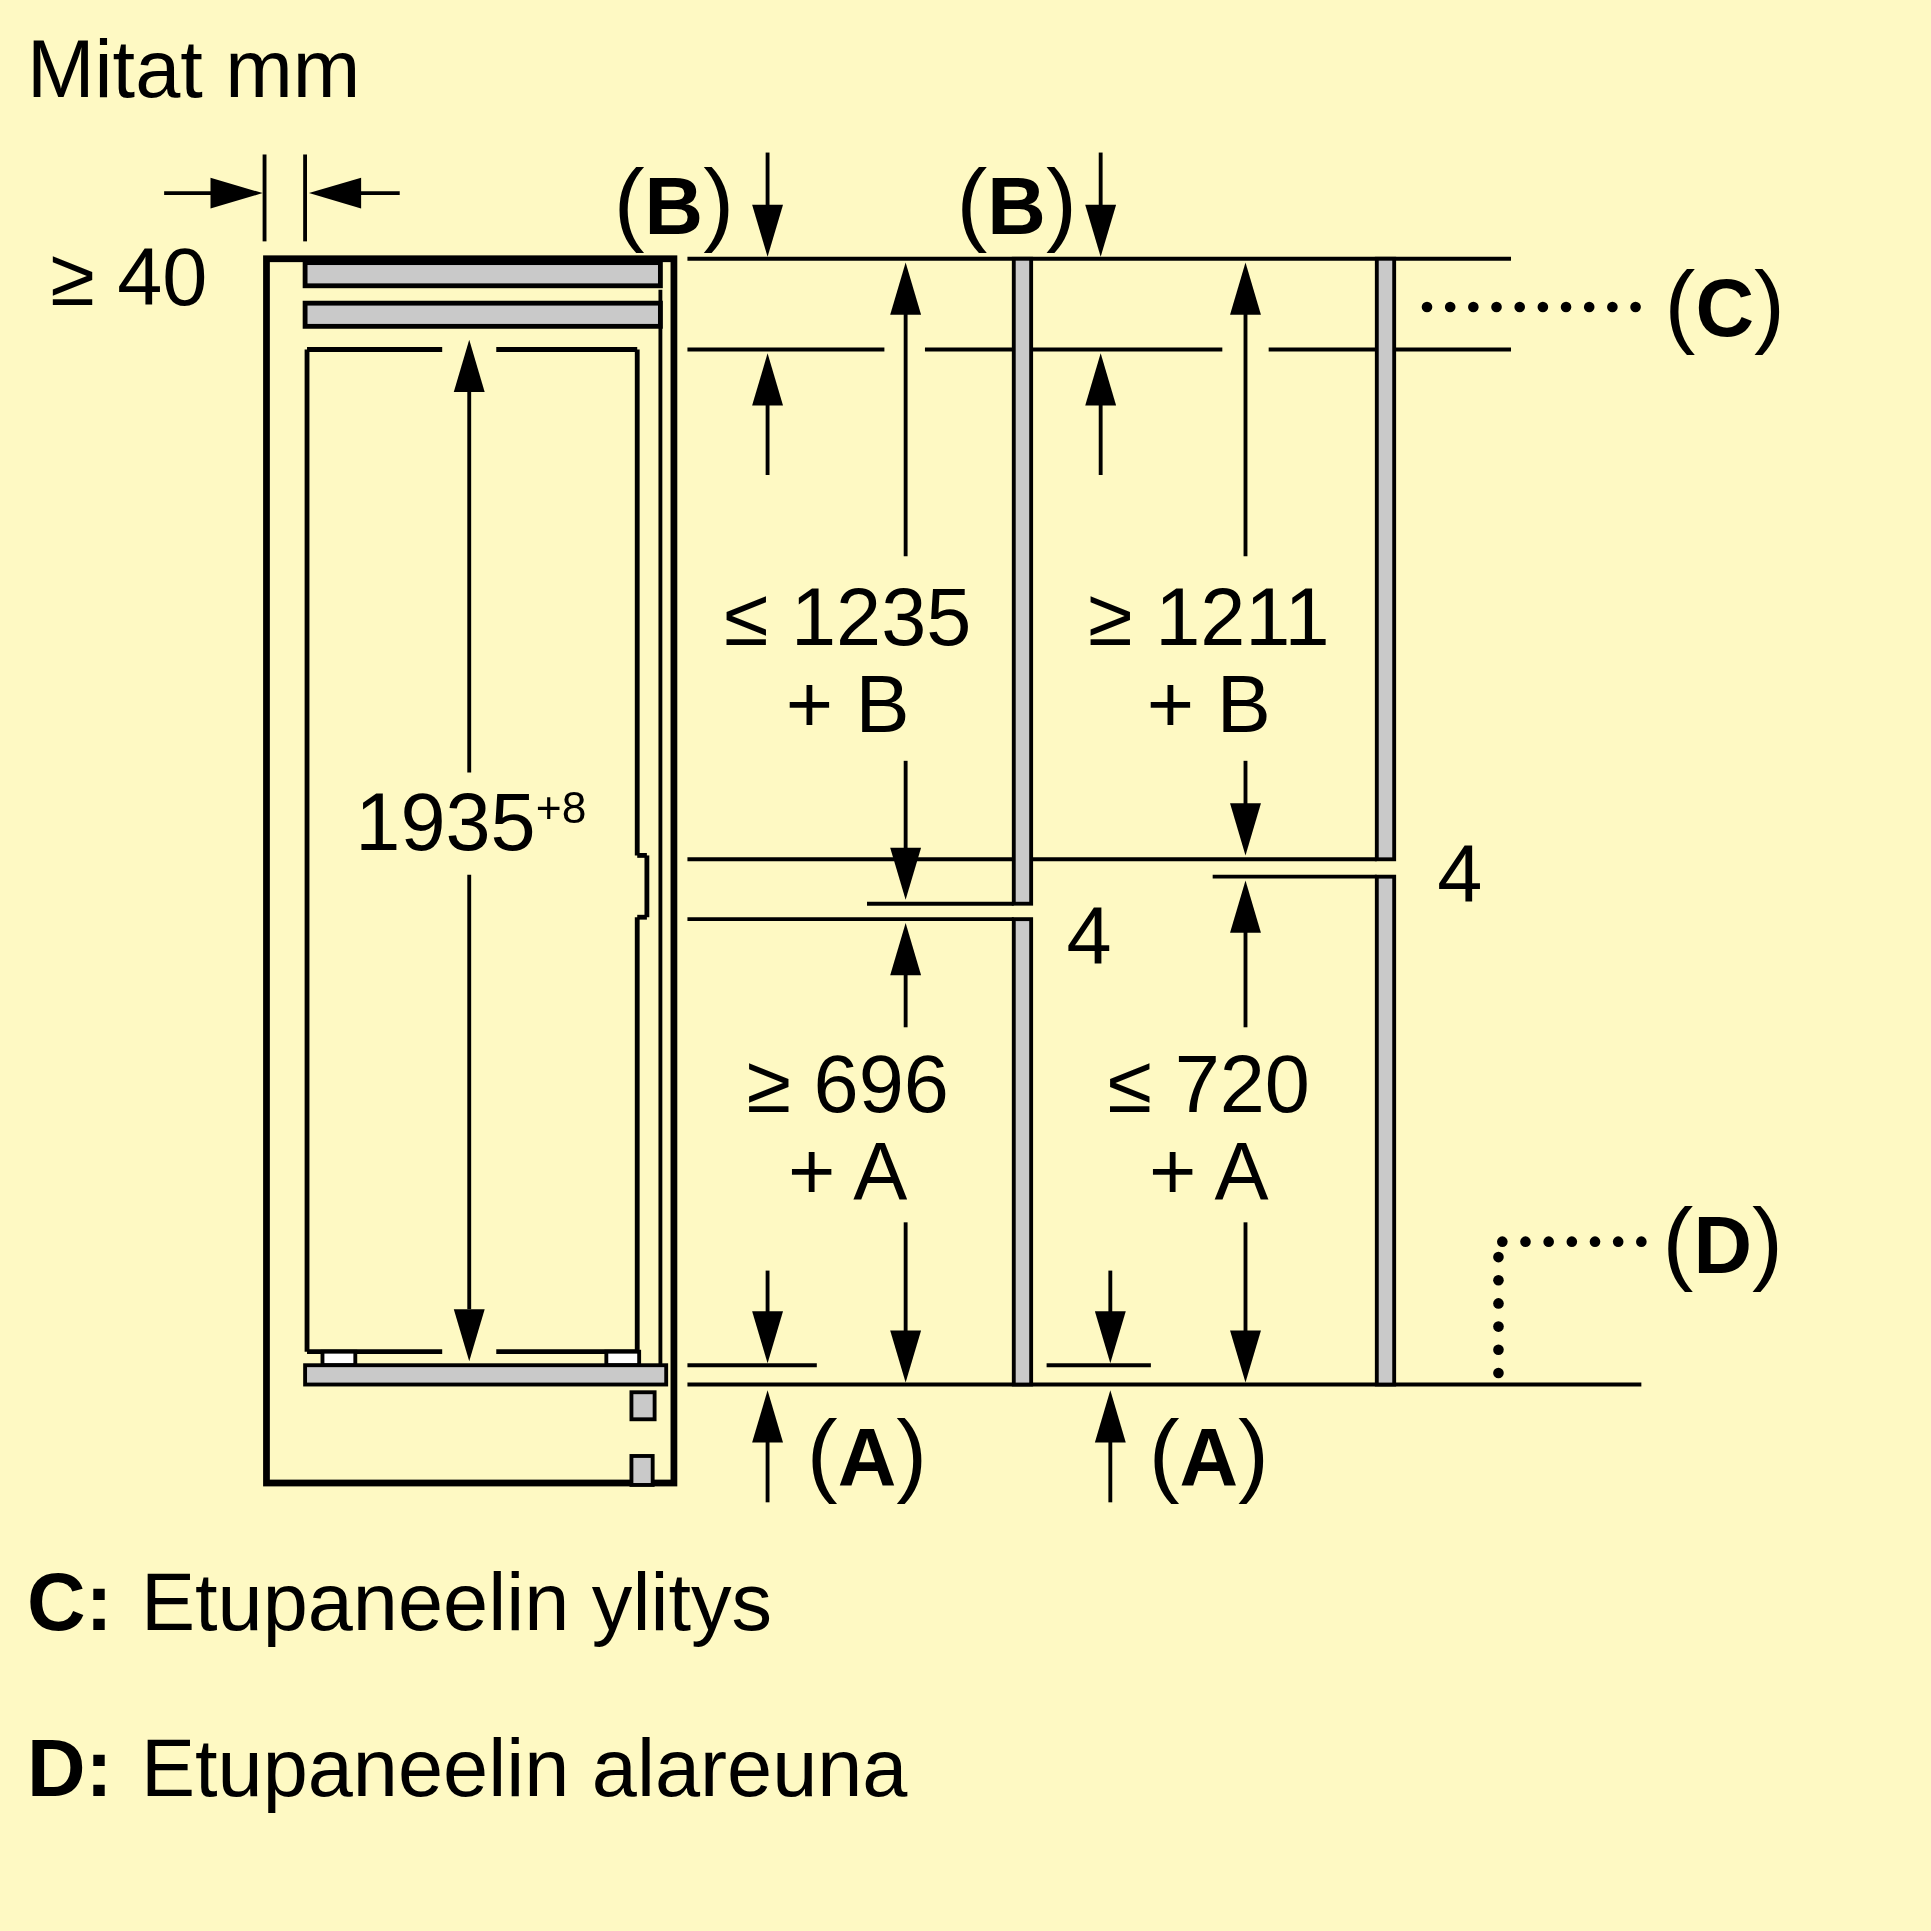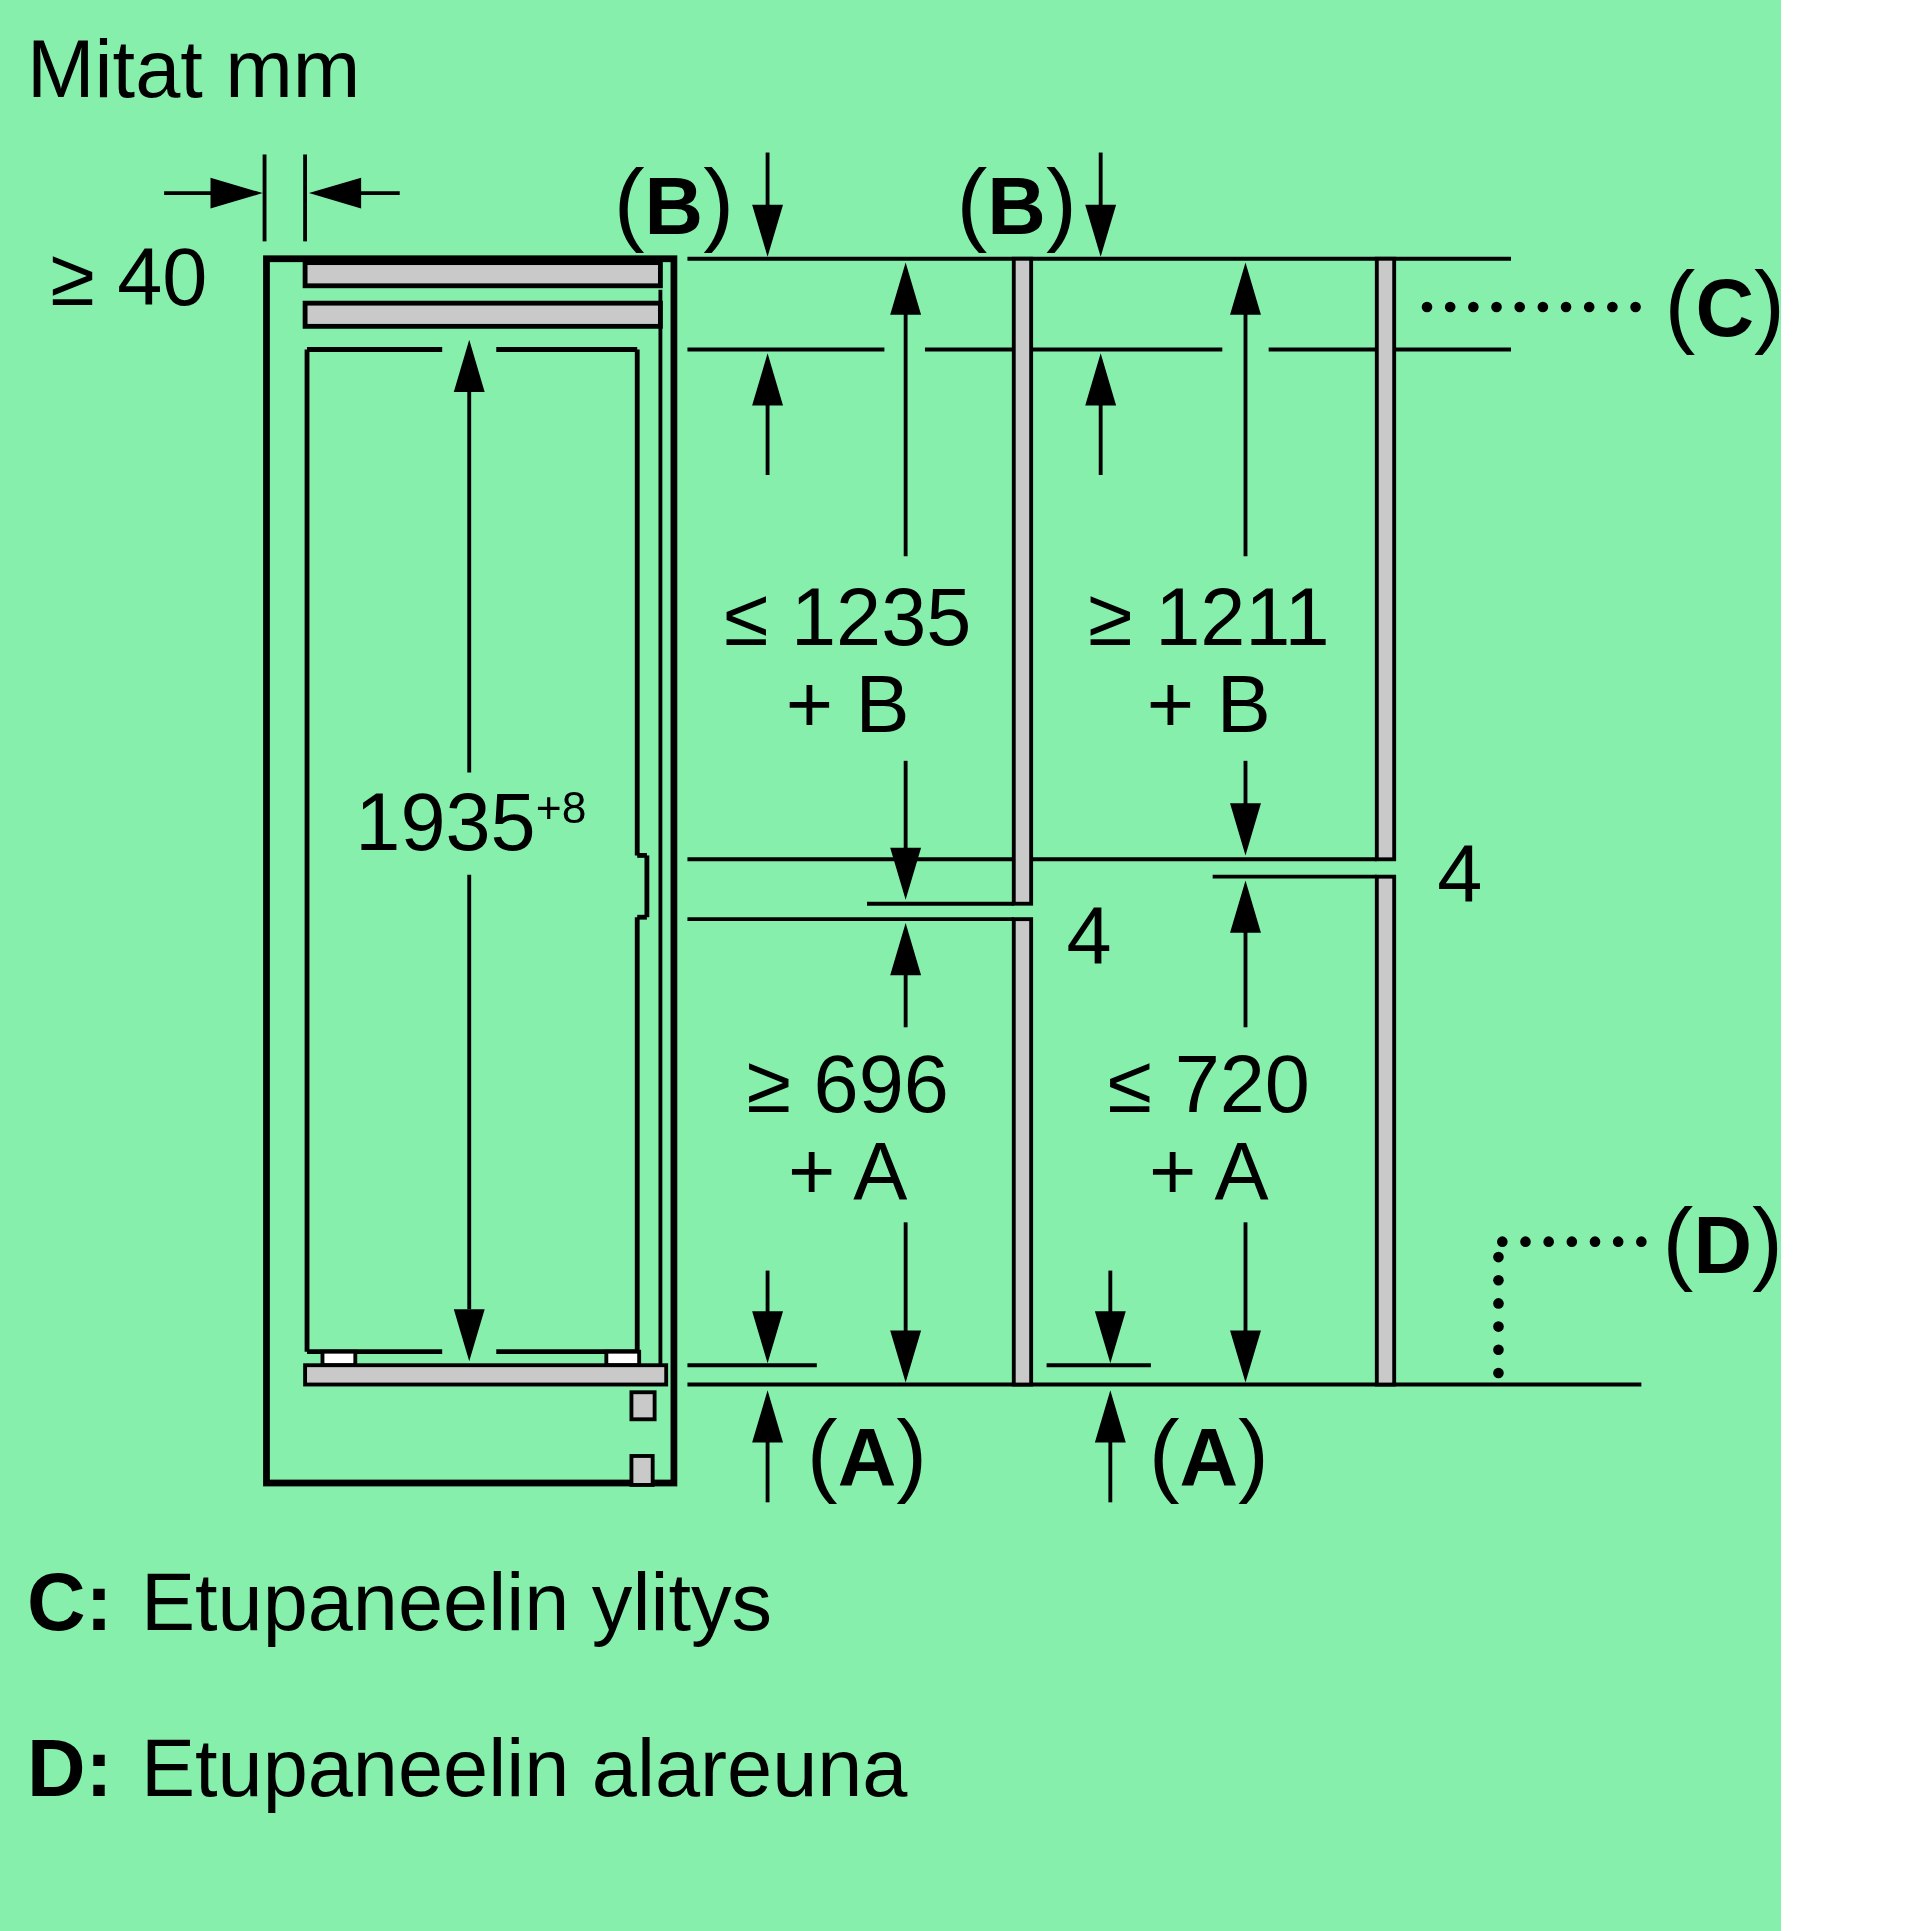--- a/index.html
+++ b/index.html
@@ -1,23 +1,23 @@
 <!DOCTYPE html>
 <html><head>
 <meta charset="utf-8">
 <style>
   html, body {
     margin: 0;
     padding: 0;
     background: #ffffff;
   }
   .stage {
-    width: 1781px;
+    width: 1931px;
     height: 1931px;
-    background: #86efac;
+    background: #fef9c3;
     position: relative;
   }
   svg { display: block; }
   text {
     font-family: "Liberation Sans", "DejaVu Sans", sans-serif;
     fill: #000000;
   }
   .t-main   { font-size: 84px; font-weight: 400; }
   .t-sup    { font-size: 46px; font-weight: 400; }
   .t-bold   { font-size: 84px; font-weight: 700; }

